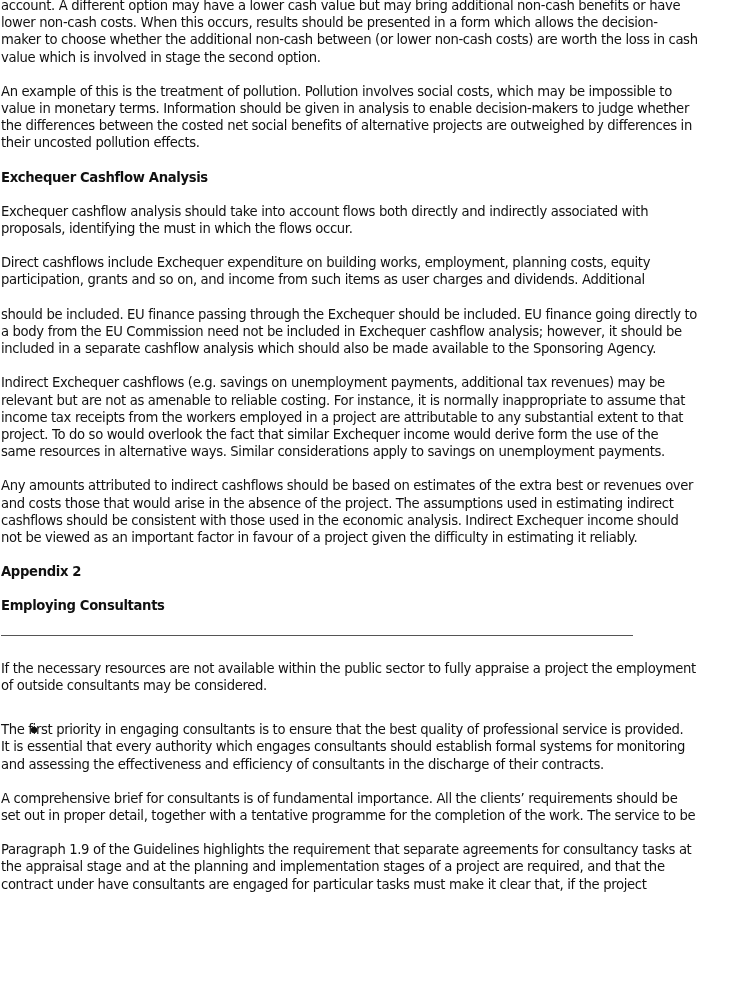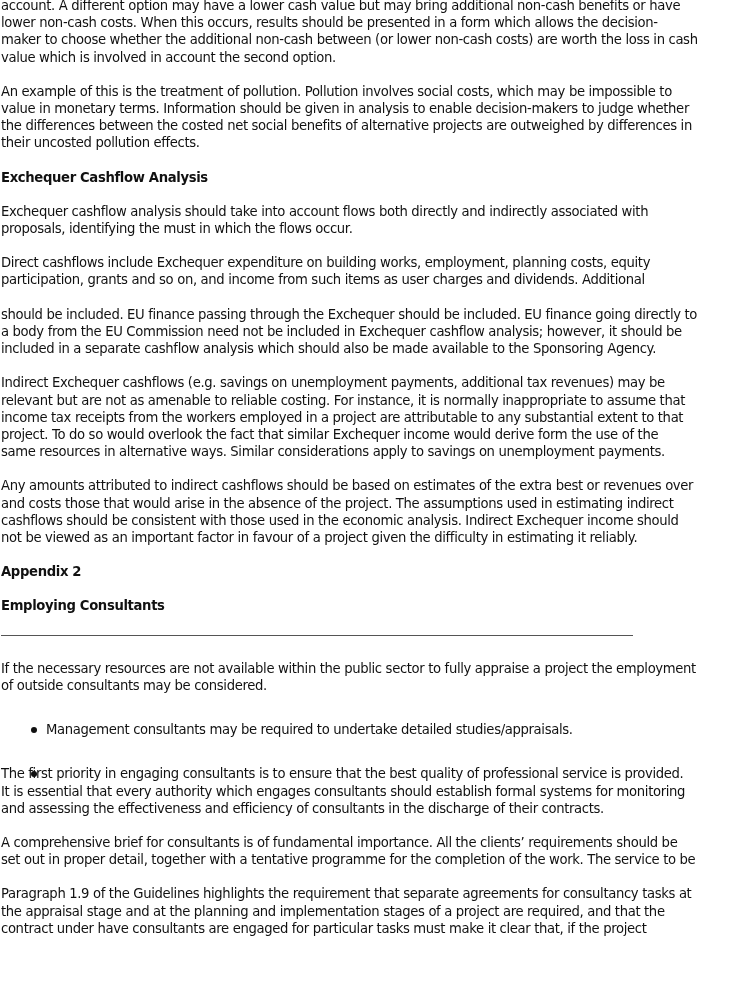--- a/index.html
+++ b/index.html
@@ -64,21 +64,21 @@
 </style>
 </head>
 <body>
 
 <div class="page">
 
   <p class="para">
     <span>account. A different option may have a lower cash value but may bring additional non-cash benefits or have</span><br>
     <span>lower non-cash costs. When this occurs, results should be presented in a form which allows the decision-</span><br>
     <span>maker to choose whether the additional non-cash between (or lower non-cash costs) are worth the loss in cash</span><br>
-    <span>value which is involved in account the second option.</span>
+    <span>value which is involved in stage the second option.</span>
   </p>
 
   <p class="para">
     <span>An example of this is the treatment of pollution. Pollution involves social costs, which may be impossible to</span><br>
     <span>value in monetary terms. Information should be given in analysis to enable decision-makers to judge whether</span><br>
     <span>the differences between the costed net social benefits of alternative projects are outweighed by differences in</span><br>
     <span>their uncosted pollution effects.</span>
   </p>
 
   <p class="heading">Exchequer Cashflow Analysis</p>
@@ -119,21 +119,20 @@
   <div class="rule"></div>
 
   <p class="para" style="margin-bottom:27px;">
     <span>If the necessary resources are not available within the public sector to fully appraise a project the employment</span><br>
     <span>of outside consultants may be considered.</span>
   </p>
 
   <ul class="bullets" style="margin-bottom:27px;">
     <li>
       <span class="bullet-dot"></span>
-      <span>Management consultants may be required to undertake detailed studies/appraisals.</span>
     </li>
     <li>
       <span class="bullet-dot"></span>
     </li>
   </ul>
 
   <p class="para">
     <span>The first priority in engaging consultants is to ensure that the best quality of professional service is provided.</span><br>
     <span>It is essential that every authority which engages consultants should establish formal systems for monitoring</span><br>
     <span>and assessing the effectiveness and efficiency of consultants in the discharge of their contracts.</span>

